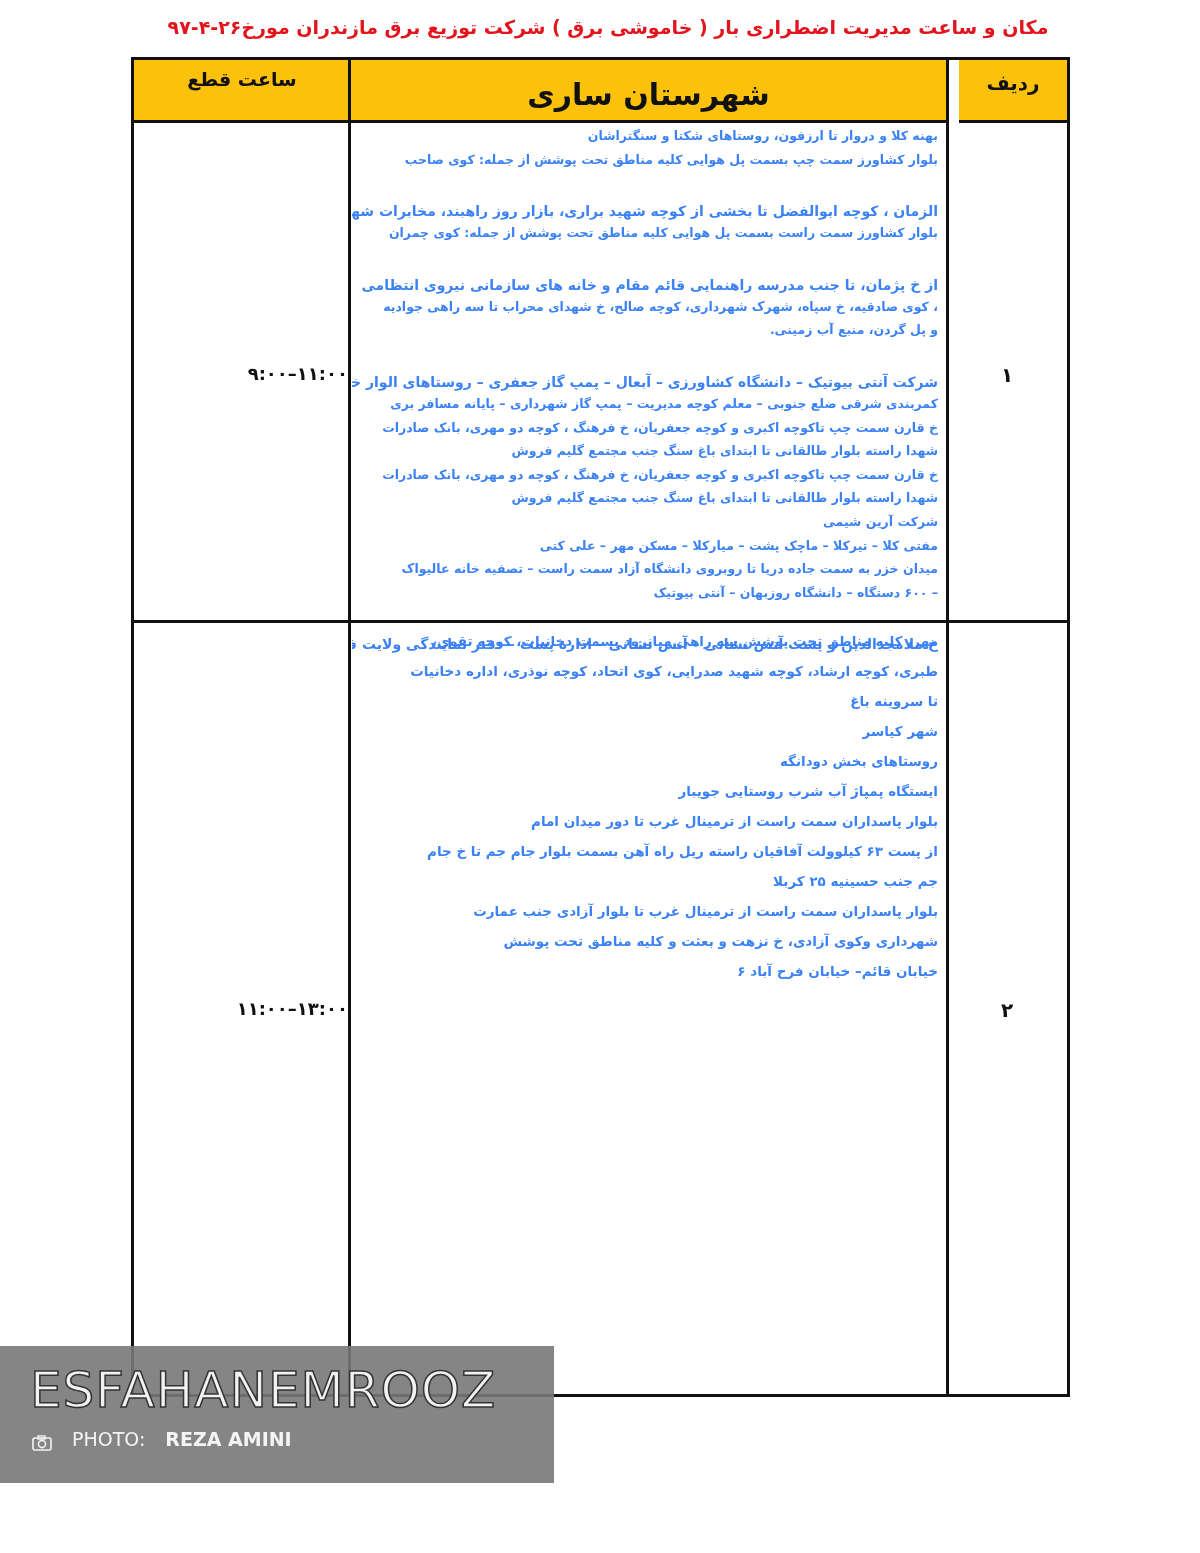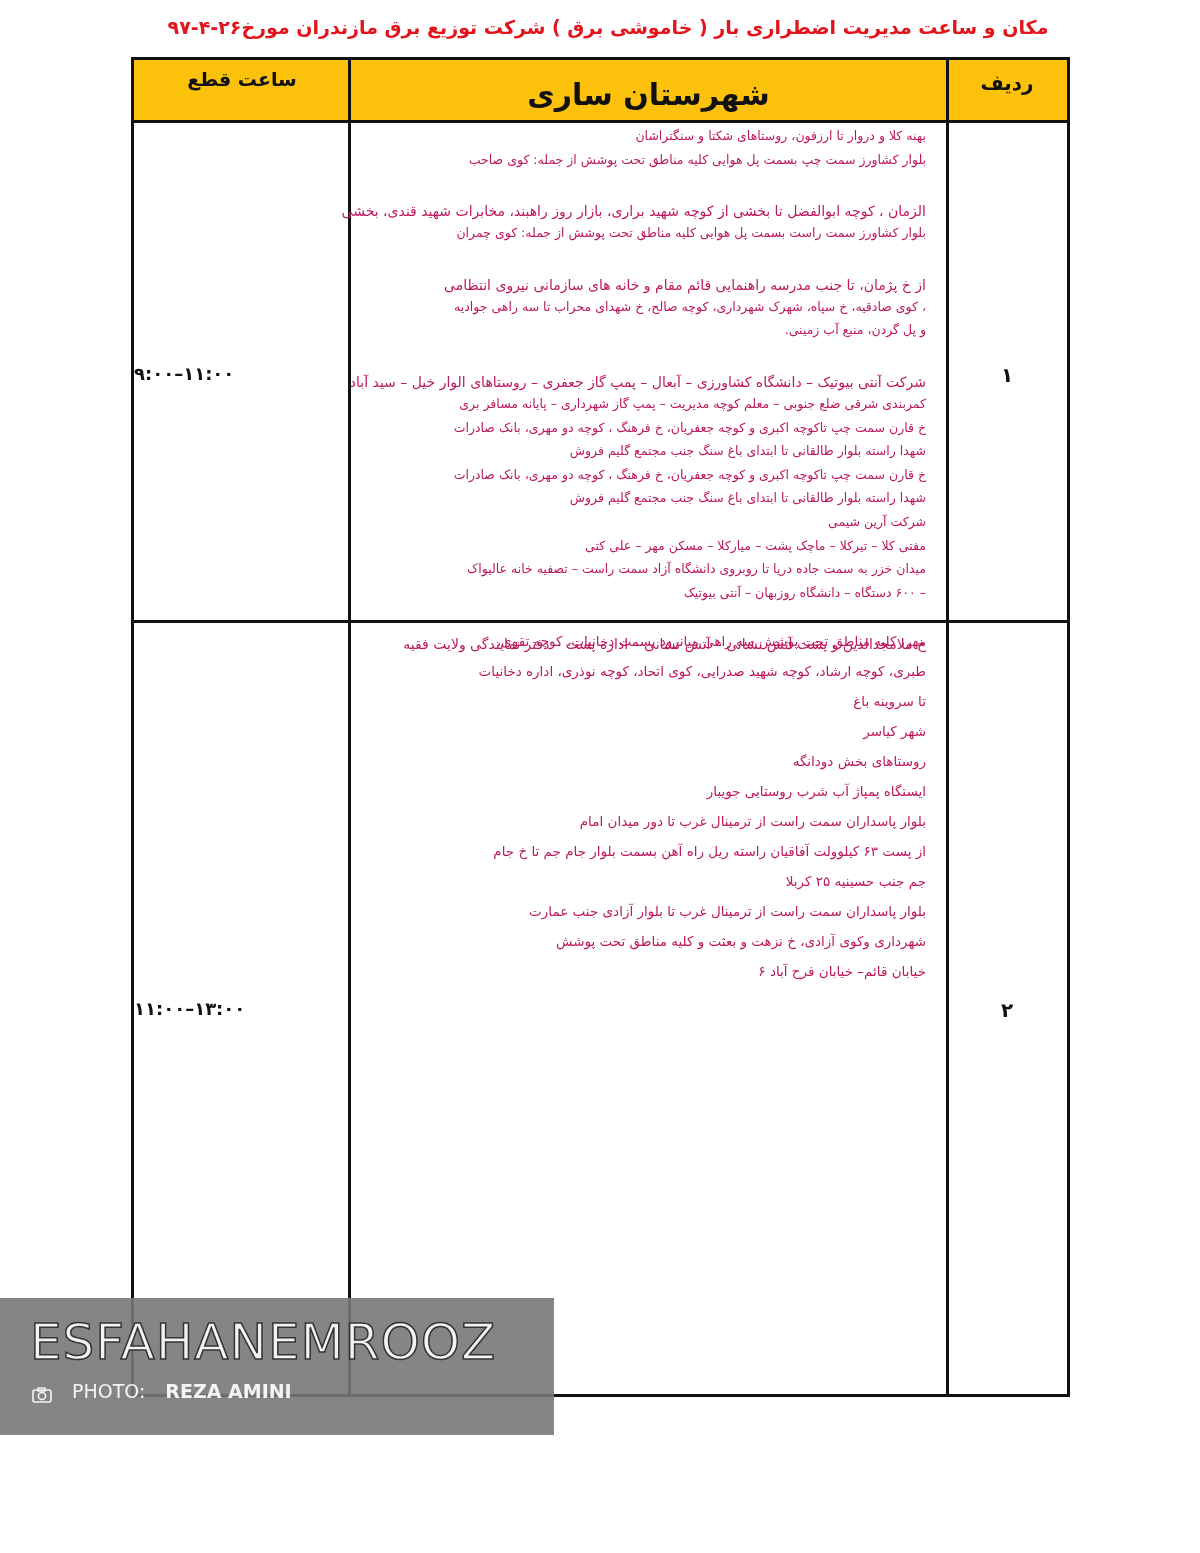--- a/index.html
+++ b/index.html
@@ -45,21 +45,21 @@
       border-bottom: 3px solid #111;
       box-sizing: border-box;
       display: flex;
       align-items: center;
       justify-content: center;
       color: #111;
       font-weight: bold;
     }
     .hdr-row-num {
       right: 0;
-      width: 120px;
+      width: 108px;
       font-size: 20px;
       padding-bottom: 14px;
     }
     .hdr-area {
       right: 120px;
       width: 597px;
       font-size: 30px;
       padding-top: 8px;
     }
     .hdr-time {
@@ -90,48 +90,48 @@
       width: 120px;
       text-align: center;
       font-weight: bold;
       font-size: 20px;
       color: #111;
     }
     .row-time {
       position: absolute;
       right: 719px;
       width: 214px;
-      text-align: left;
+      text-align: right;
       font-weight: bold;
       font-size: 18px;
       color: #111;
       direction: ltr;
     }
     .row-areas {
       position: absolute;
-      right: 137px;
+      right: 125px;
       width: 590px;
       padding-right: 4px;
       box-sizing: border-box;
       text-align: right;
       direction: rtl;
-      color: #be185d;
-      font-weight: normal;
+      color: #3b82f6;
+      font-weight: bold;
     }
     .area-line {
       white-space: nowrap;
       overflow: hidden;
     }
     .r1 .area-line { font-size: 12.5px; line-height: 23.6px; }
     .r1 .area-line.small { font-size: 14px; line-height: 20px; margin-top: 30px; }
     .r2 .area-line { font-size: 13.5px; line-height: 30px; }
     .watermark {
       position: absolute;
       left: 0;
-      top: 1298px;
+      top: 1346px;
       width: 554px;
       height: 137px;
       background: rgba(120, 120, 120, 0.9);
     }
     .wm-brand {
       position: absolute;
       left: 30px;
       top: 14px;
       font-family: "DejaVu Sans", sans-serif;
       font-size: 50px;

